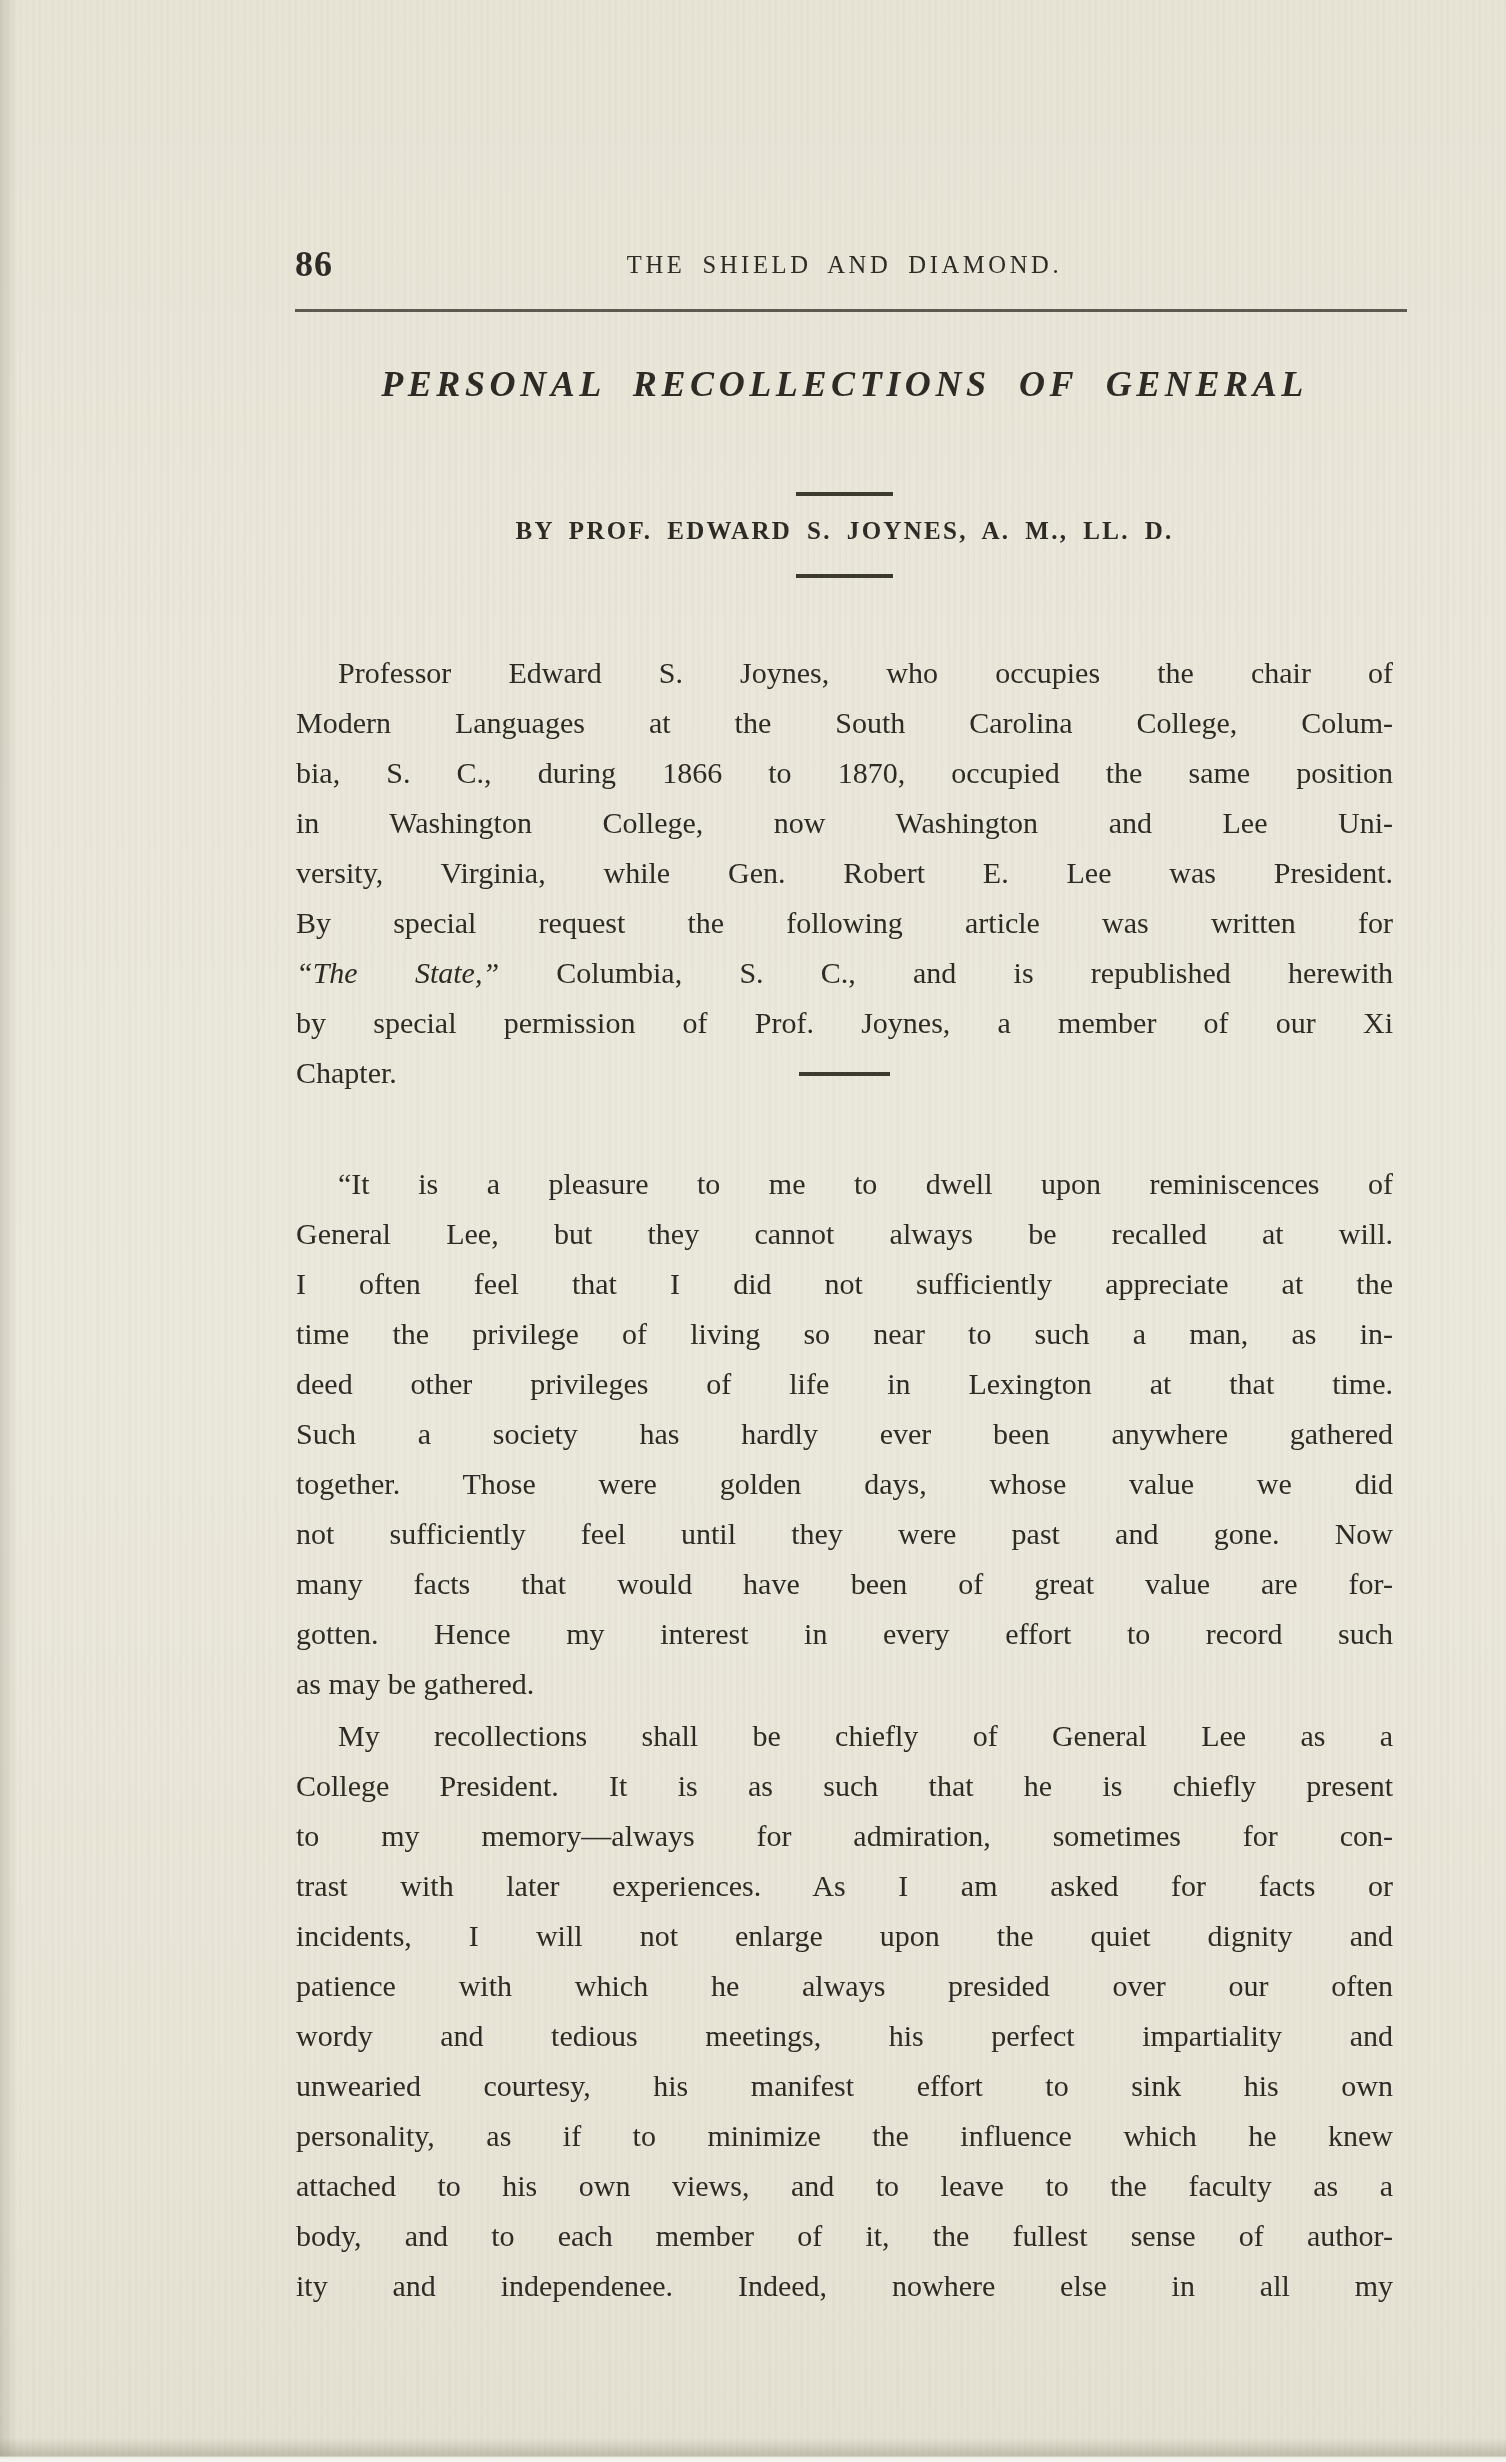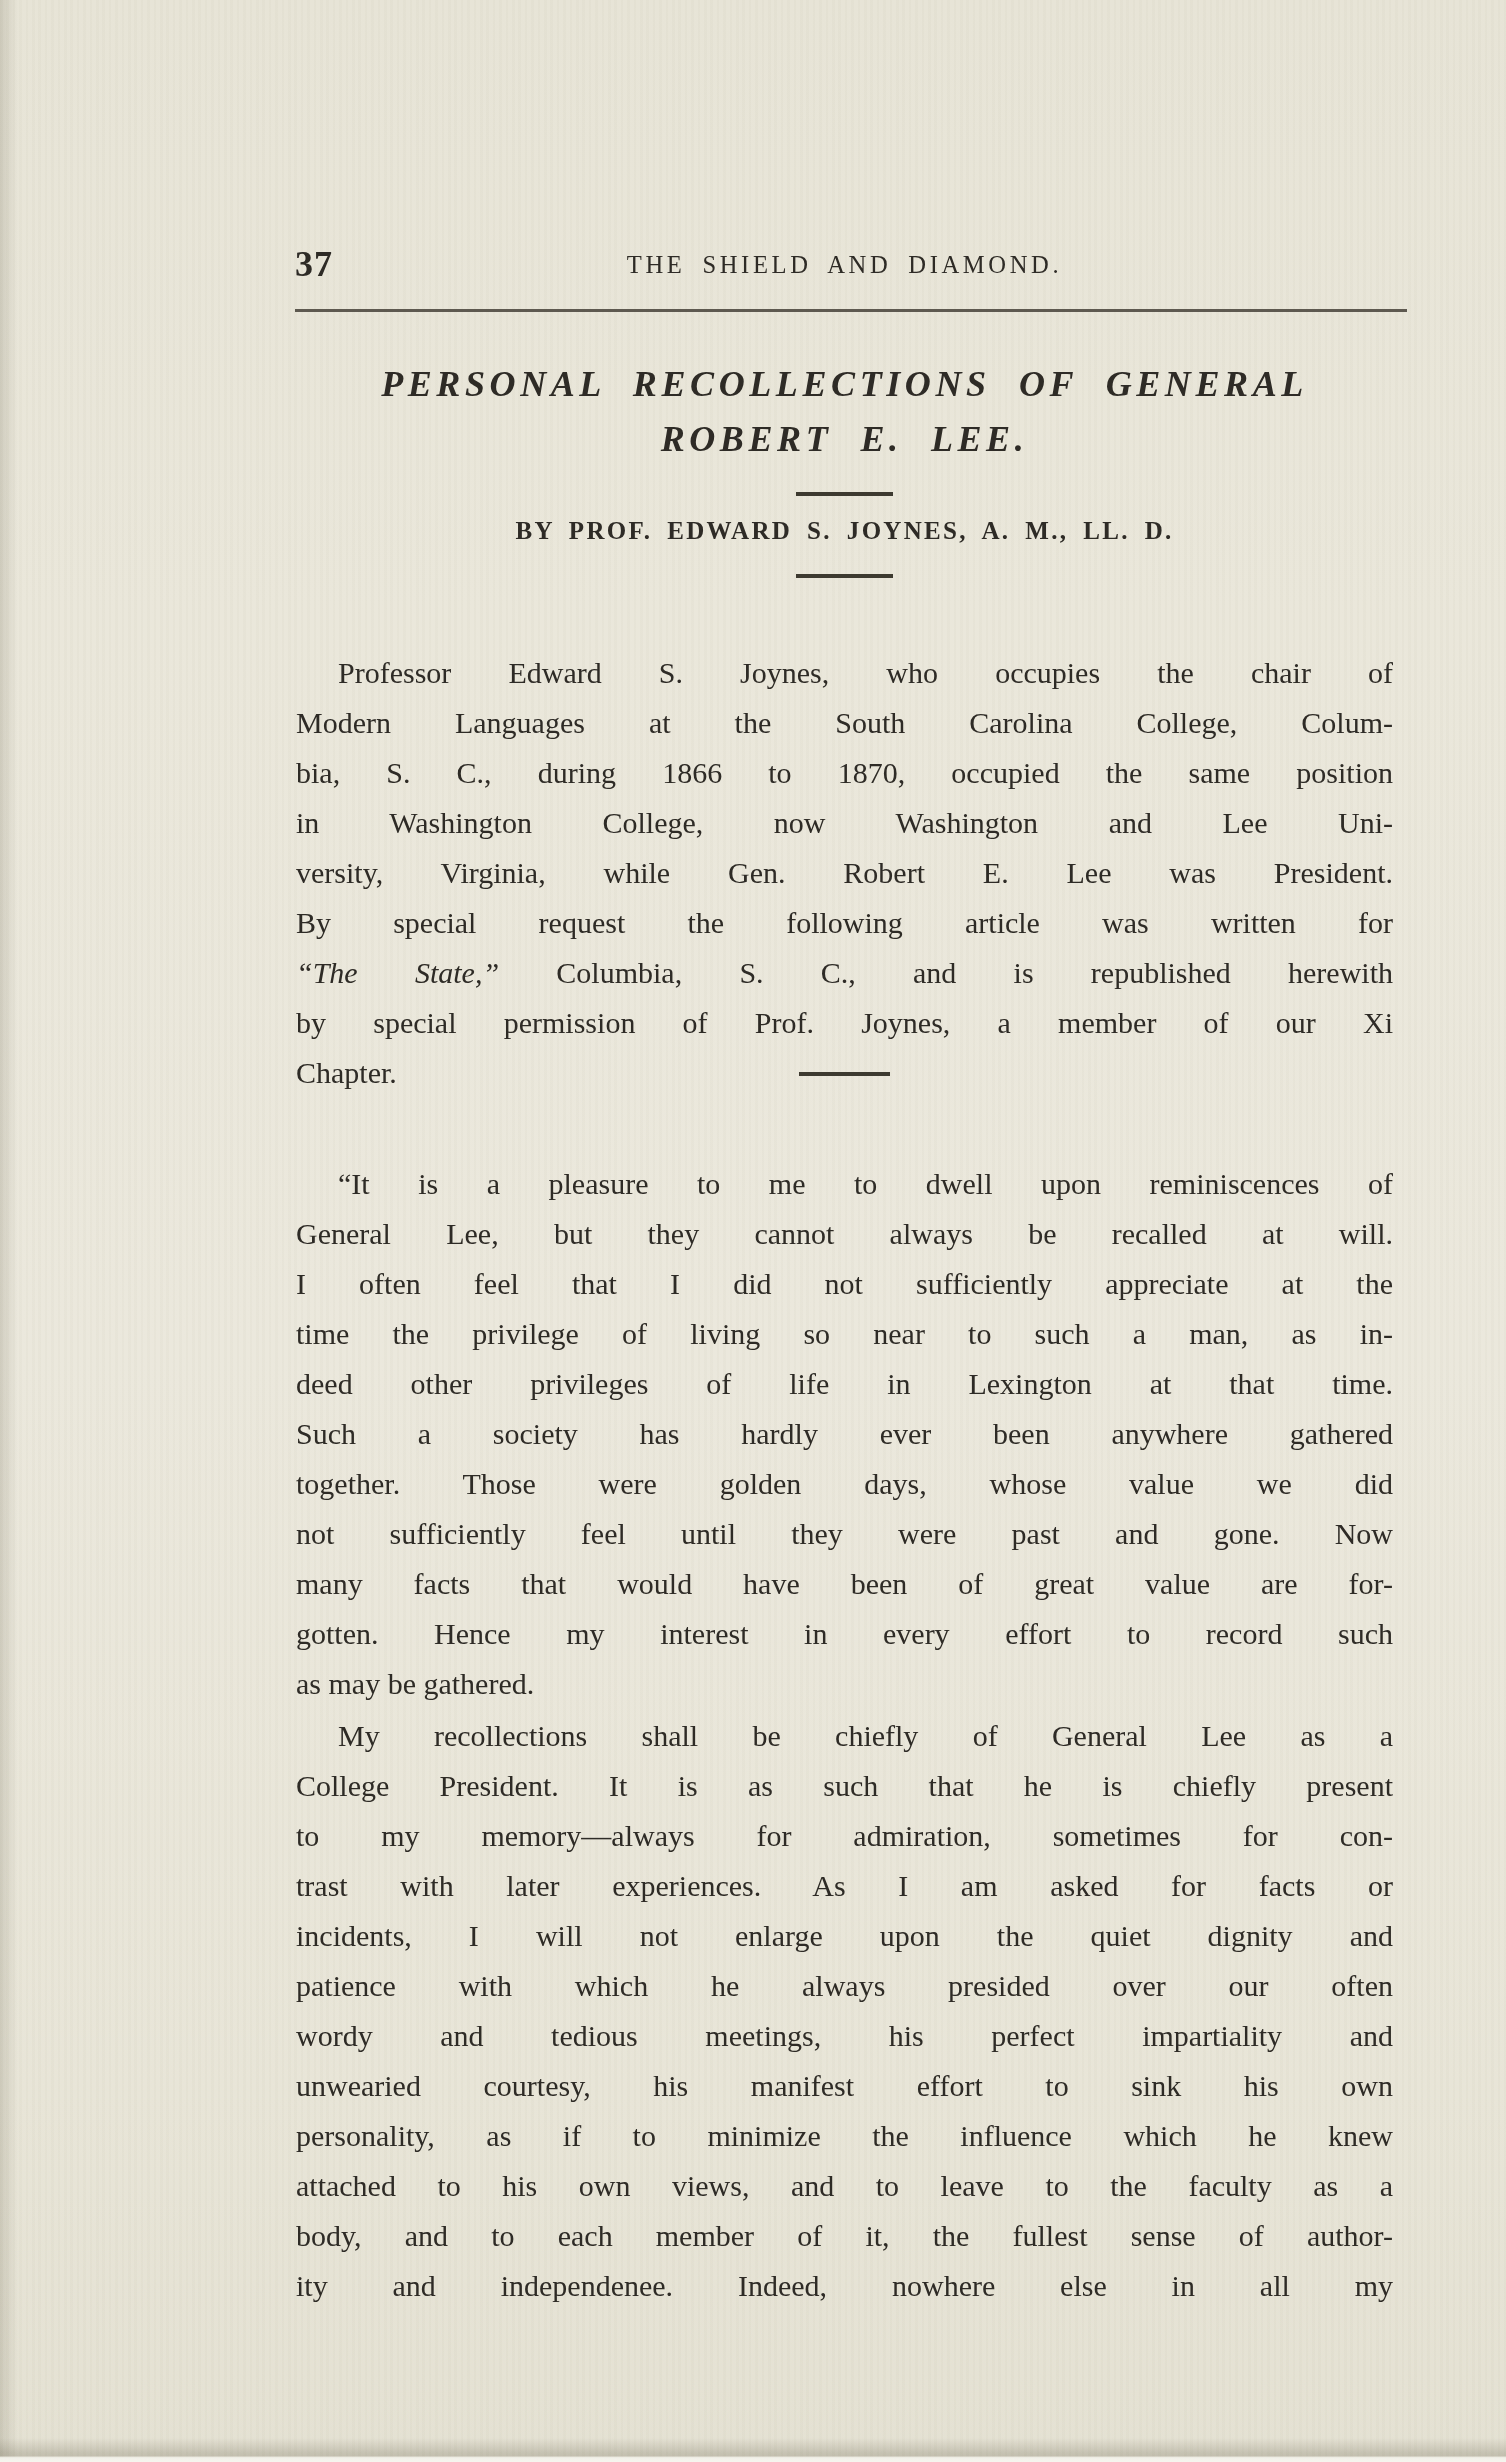--- a/index.html
+++ b/index.html
@@ -142,28 +142,27 @@
     height: 3.6px;
     background: #3d3a30;
   }
 </style>
 </head>
 <body>
 
 <div class="page">
 
   <header class="page-header">
-    <span class="page-number">37</span>
+    <span class="page-number">86</span>
     <span class="running-title">THE SHIELD AND DIAMOND.</span>
   </header>
   <div class="header-rule"></div>
 
   <h1 class="article-title">
     <span class="title-line">PERSONAL RECOLLECTIONS OF GENERAL</span>
-    <span class="title-line">ROBERT E. LEE.</span>
   </h1>
 
   <div class="small-rule rule-a"></div>
 
   <div class="byline">BY PROF. EDWARD S. JOYNES, A. M., LL. D.</div>
 
   <div class="small-rule rule-b"></div>
 
   <section class="text-block intro">
     <div class="just indent">Professor Edward S. Joynes, who occupies the chair of

